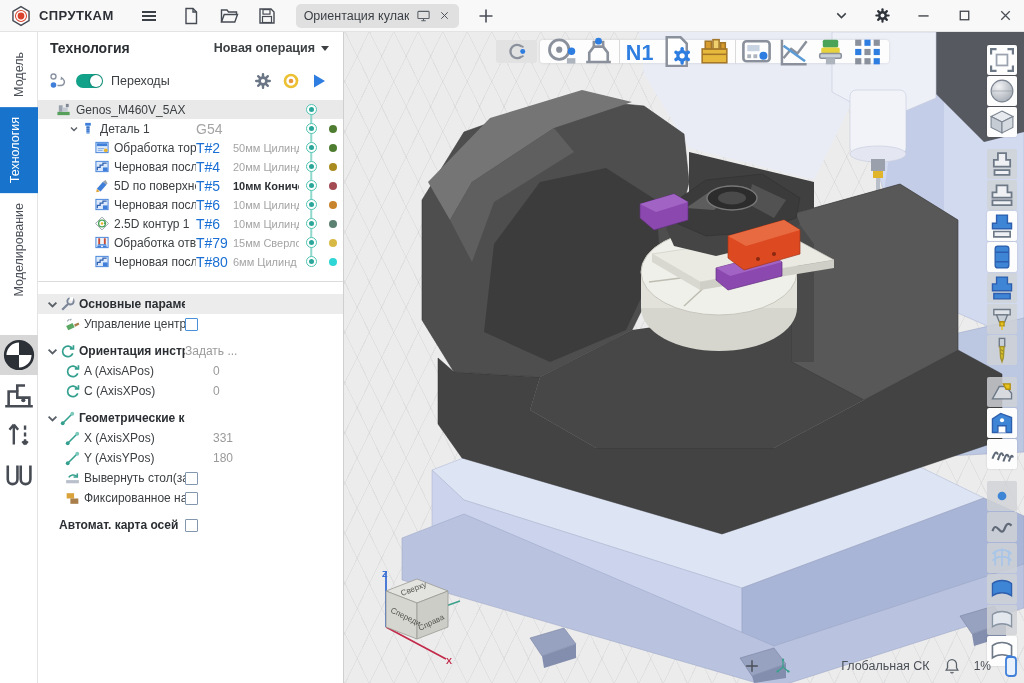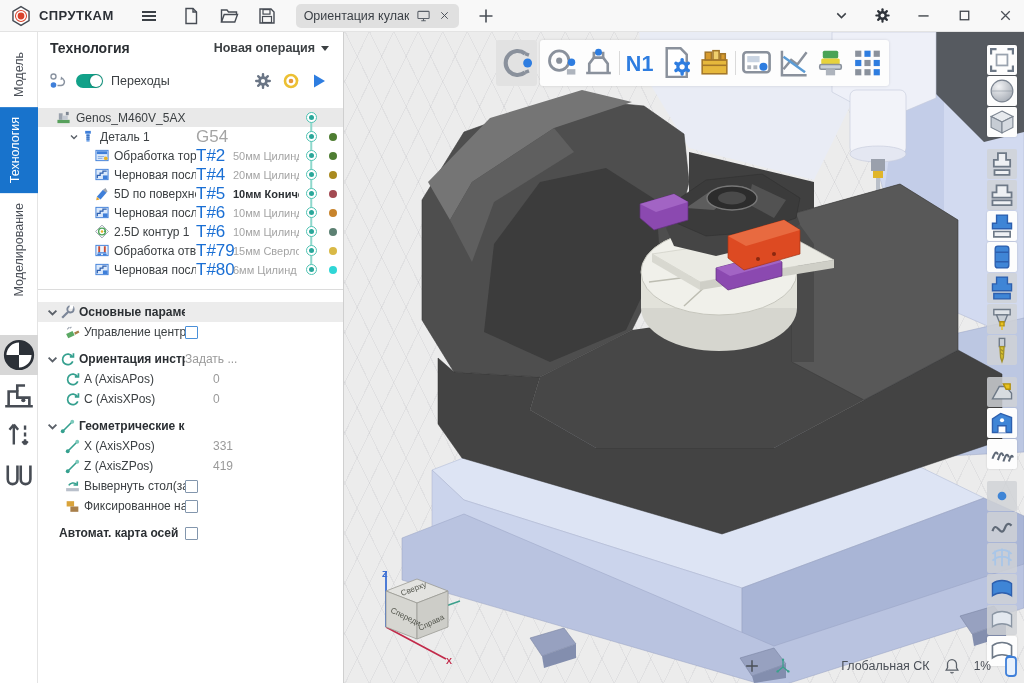--- a/index.html
+++ b/index.html
@@ -44,28 +44,28 @@
   .panel-tools .pi { width:20px; height:20px; }
   .panel-tools .pi svg { width:100%; height:100%; }
   .toggle { width:27px; height:14px; border-radius:8px; background:#12a189; position:relative; flex:0 0 27px; }
   .toggle .knob { position:absolute; right:1px; top:1px; width:12px; height:12px; border-radius:50%; background:#fff; box-shadow:0 0 2px rgba(0,0,0,.4); }
   .toggle-label { color:#3c4043; font-size:12.5px; }
   .pt-spacer { flex:1; }
 
   
   .tree { position:relative; padding-top:2px; }
   .trow { height:19px; display:flex; align-items:center; padding-left:6px; position:relative; cursor:default; }
-  .trow.selected { background:#e9e9e9;margin-top:8px; }
+  .trow.selected { background:#e9e9e9; }
   .texp { width:12px; height:10px; flex:0 0 12px; display:flex; align-items:center; }
   .texp svg { width:10px; height:10px; }
   .tind1 { padding-left:18px; } .tind2 { padding-left:30px; } .tind3 { padding-left:44px; }
   .ticon16 { width:16px; height:15px; flex:0 0 16px; margin-right:4px; }
   .ticon16 svg { width:15px; height:15px; }
   .tlabel { color:#3c4043; font-size:12px; white-space:nowrap; overflow:hidden; flex:1; min-width:0; }
-  .ttool { width:37px; flex:0 0 37px; color:#1a6fd4; font-size:17px; }
+  .ttool { width:37px; flex:0 0 37px; color:#1a6fd4; font-size:14px; }
   .tdesc { width:66px; flex:0 0 66px; color:#a4a4a4; font-size:11px; white-space:nowrap; overflow:hidden; }
   .tdesc.bold { color:#2b2f33; font-weight:bold; }
   .tmark { width:24px; flex:0 0 24px; display:flex; justify-content:center; position:relative; height:100%; align-items:center; }
   .tmark .vline { position:absolute; left:50%; top:0; bottom:0; width:1.5px; background:#8ed8cc; transform:translateX(-50%); }
   .trow:first-child .tmark .vline { top:50%; }
   .trow:last-child .tmark .vline { bottom:50%; }
   .ring { width:11px; height:11px; border:1.5px solid #4fc3b3; border-radius:50%; background:#fff; display:flex; align-items:center; justify-content:center; position:relative; z-index:1; }
   .ring .dot { width:5px; height:5px; border-radius:50%; background:#2aa79a; }
   .tstat { width:20px; flex:0 0 20px; display:flex; justify-content:center; }
   .tstat i { width:8px; height:8px; border-radius:50%; display:block; }
@@ -90,21 +90,21 @@
   .checkbox.accent { border-color:#4a90d9; }
   .srow.indent { padding-left:26px; }
 
   
   .viewport { flex:1; position:relative; min-width:0; background-color:#ececec;
     background-image:
       repeating-linear-gradient(116deg, rgba(125,125,138,.10) 0 1px, transparent 1px 22px),
       repeating-linear-gradient(64deg,  rgba(125,125,138,.10) 0 1px, transparent 1px 22px); }
   .machine-svg { position:absolute; inset:0; width:100%; height:100%; }
 
-  .vtoolbar { position:absolute; left:152px; top:8px; height:46px; display:flex; align-items:stretch; gap:3px; }
+  .vtoolbar { position:absolute; left:152px; top:8px; height:23px; display:flex; align-items:stretch; gap:3px; }
   .vtile { width:41px; background:#e2e2e2; border-radius:3px; display:flex; align-items:center; justify-content:center; }
   .vbar { background:#fdfdfd; border-radius:3px; box-shadow:0 0 3px rgba(0,0,0,.12); display:flex; align-items:center; padding:0 3px; }
   .vbtn { width:37px; height:38px; display:flex; align-items:center; justify-content:center; }
   .vbtn svg, .vtile svg { width:24px; height:24px; }
   .vsep { width:1px; height:24px; background:#dadada; margin:0 2px; }
 
   .rtoolbar { position:absolute; right:7px; top:13px; width:30px; display:flex; flex-direction:column; }
   .rbtn { width:30px; height:30px; border-radius:2px; display:flex; align-items:center; justify-content:center; margin-bottom:1px; }
   .rbtn.white { background:#fdfdfd; box-shadow:0 0 2px rgba(0,0,0,.15); }
   .rbtn.gray { background:rgba(208,210,214,.82); }
@@ -623,23 +623,23 @@
               </span>
             </div>
             <div class="srow indent">
               <span class="sicon" style="display: inline-flex;">
                 <svg viewBox="0 0 16 16" style="width: 100%; height: 100%; display: block;">
                   <path d="M3.5 12.5l9-9" stroke="#35a08f" stroke-width="1.5"></path>
                   <circle cx="3.5" cy="12.5" r="1.8" fill="#35a08f"></circle>
                   <circle cx="12.5" cy="3.5" r="1.8" fill="#7ccabc"></circle>
                 </svg>
               </span>
-              <span class="slabel">Z (AxisZPos)</span>
+              <span class="slabel">Y (AxisYPos)</span>
               <span class="sctl">
-                <span class="num">419</span>
+                <span class="num">180</span>
               </span>
             </div>
             <div class="srow indent">
               <span class="sicon" style="display: inline-flex;">
                 <svg viewBox="0 0 16 16" style="width: 100%; height: 100%; display: block;">
                   <rect x="2" y="9.5" width="12" height="3" fill="#b9c0cb"></rect>
                   <path d="M4.5 7a4.5 3.8 0 0 1 7.5-1" fill="none" stroke="#35a08f" stroke-width="1.5"></path>
                   <path d="M12.5 3.2v3.4H9" fill="none" stroke="#35a08f" stroke-width="1.5"></path>
                 </svg>
               </span>

